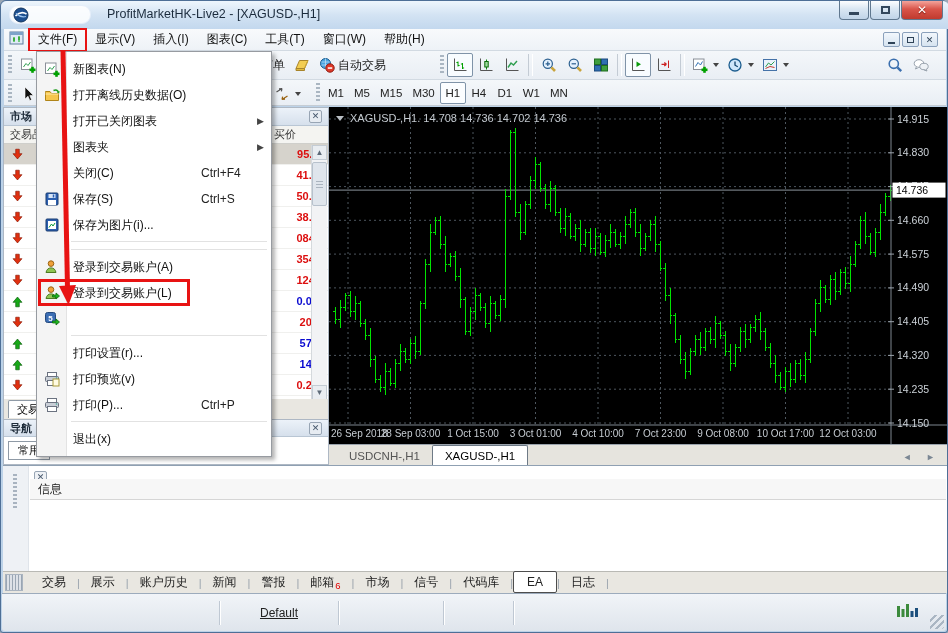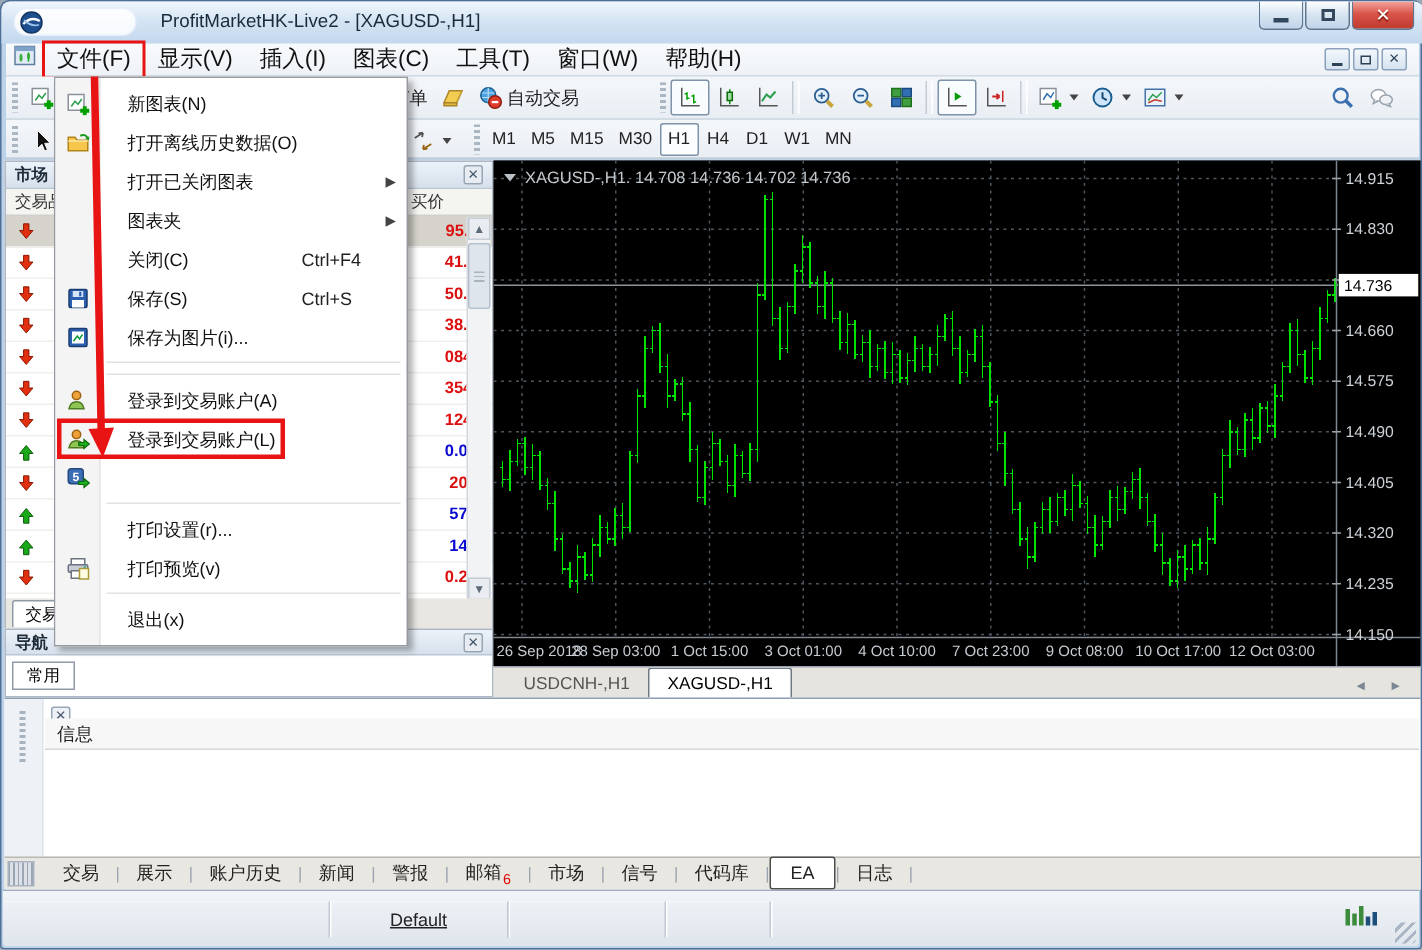--- a/index.html
+++ b/index.html
@@ -17,21 +17,21 @@
   .wbtn{width:30px;height:19px;border:1px solid #60788f;border-top:none;display:flex;align-items:center;justify-content:center;
     background:linear-gradient(#fdfeff,#d9e6f2 45%,#c0d4e8);border-radius:0 0 4px 4px;margin-left:1px;}
   .wbtn.close{width:42px;background:linear-gradient(#f3a49b,#d9554a 45%,#c03a2e);}
   .glyph-min{width:10px;height:3px;background:#33475c;margin-top:7px;}
   .glyph-restore{width:9px;height:8px;border:2px solid #33475c;background:transparent;}
   .glyph-close{color:#fff;font-size:12px;font-weight:bold;line-height:1;text-shadow:0 1px 1px #7a1408;}
   
   .menubar{position:absolute;left:3px;top:28px;width:942px;height:22px;background:linear-gradient(#f8fafc,#eef2f7);
     border-bottom:1px solid #d2dae2;display:flex;align-items:center;}
   .mbar-appicon{margin:0 4px 0 5px;}
-  .mbar-item{padding:2px 9px 3px 9px;font-size:15px;color:#111;}
+  .mbar-item{padding:2px 9px 3px 9px;font-size:12px;color:#111;}
   .mbar-item.hl{outline:2px solid #e81313;outline-offset:-1px;}
   .mdi-btns{position:absolute;right:8px;top:3px;display:flex;gap:2px;}
   .mdibtn{width:17px;height:15px;border:1px solid #8aa0bb;background:linear-gradient(#f2f7fc,#d6e3f0);
     border-radius:2px;display:flex;align-items:center;justify-content:center;font-size:9px;color:#2e4257;}
   .mdibtn .m1{width:7px;height:2px;background:#2e4257;margin-top:6px;}
   .mdibtn .m2{width:7px;height:6px;border:1.5px solid #2e4257;}
   
   .toolbar{position:absolute;left:3px;width:942px;background:linear-gradient(#f4f7fa,#e9eef4);}
   #toolbar1{top:50px;height:29px;border-bottom:1px solid #d2dae2;}
   #toolbar2{top:79px;height:26px;border-bottom:1px solid #c5ccd4;}
@@ -80,21 +80,21 @@
     border-top:1px solid #9aa3ad;display:flex;align-items:flex-end;padding-left:8px;}
   .ctab{height:18px;padding:0 12px;font-size:11.5px;color:#555;display:flex;align-items:center;}
   .ctab.active{background:#fff;border:1px solid #6e7a86;border-bottom:none;color:#000;border-radius:2px 2px 0 0;height:20px;}
   .ctab-arrows{margin-left:auto;margin-bottom:3px;padding-right:6px;color:#7b8794;font-size:9px;letter-spacing:6px;}
   
   #file-menu{position:absolute;left:35px;top:50px;width:236px;background:#fff;border:1px solid #979ba1;
     box-shadow:3px 3px 4px rgba(0,0,0,.3);z-index:50;padding:4px 0;}
   #file-menu .gutter{position:absolute;left:0;top:0;bottom:0;width:30px;background:#f4f4f4;border-right:1px solid #e3e3e3;}
   .fm-item{position:relative;height:26px;display:flex;align-items:center;font-size:12px;color:#111;}
   .fm-icon{width:30px;display:flex;justify-content:center;z-index:1;}
-  .fm-label{flex:1;padding-left:18px;}
+  .fm-label{flex:1;padding-left:6px;}
   .fm-short{width:56px;text-align:left;color:#222;}
   .fm-sub{width:14px;color:#444;font-size:9px;}
   .fm-sep{height:8px;position:relative;}
   .fm-sep::after{content:"";position:absolute;left:34px;right:4px;top:3px;border-top:1px solid #e2e2e2;}
   .fm-redbox{position:absolute;left:1px;top:-1px;width:152px;height:27px;border:3px solid #e81313;pointer-events:none;}
   
   #terminal{position:absolute;left:2px;top:464px;width:944px;height:128px;background:#fff;border-top:1px solid #8fa0b2;}
   #term-strip{position:absolute;left:0;top:0;width:26px;height:106px;background:#eef1f5;border-right:1px solid #dfe4ea;}
   #term-strip .dots{position:absolute;left:10px;top:8px;width:4px;height:34px;
     background:repeating-linear-gradient(#a8b3c0 0 2px,transparent 2px 4px);}
@@ -1078,20 +1078,33 @@
               <rect x="1.5" y="5.5" width="13" height="5" rx="1" fill="#c9ced6" stroke="#6b7280"></rect>
               <rect x="3.5" y="9.5" width="9" height="5" fill="#fff" stroke="#6b7280"></rect>
               <circle cx="12.5" cy="7" r="0.8" fill="#4a9"></circle>
               <rect x="9" y="8" width="6" height="7" fill="#fffbe2" stroke="#a89a3a"></rect>
             </svg>
           </span>
           <span class="fm-label">打印预览(v)</span>
           <span class="fm-short"></span>
           <span class="fm-sub"></span>
         </div>
+        <div class="fm-item">
+          <span class="fm-icon">
+            <svg width="16" height="16" viewBox="0 0 16 16">
+              <rect x="3.5" y="1.5" width="9" height="4" fill="#fff" stroke="#6b7280"></rect>
+              <rect x="1.5" y="5.5" width="13" height="5" rx="1" fill="#c9ced6" stroke="#6b7280"></rect>
+              <rect x="3.5" y="9.5" width="9" height="5" fill="#fff" stroke="#6b7280"></rect>
+              <circle cx="12.5" cy="7" r="0.8" fill="#4a9"></circle>
+            </svg>
+          </span>
+          <span class="fm-label">打印(P)...</span>
+          <span class="fm-short">Ctrl+P</span>
+          <span class="fm-sub"></span>
+        </div>
         <div class="fm-sep"></div>
         <div class="fm-item">
           <span class="fm-icon"></span>
           <span class="fm-label">退出(x)</span>
           <span class="fm-short"></span>
           <span class="fm-sub"></span>
         </div>
       </div>
 
   <svg id="annotation" width="948" height="633">

